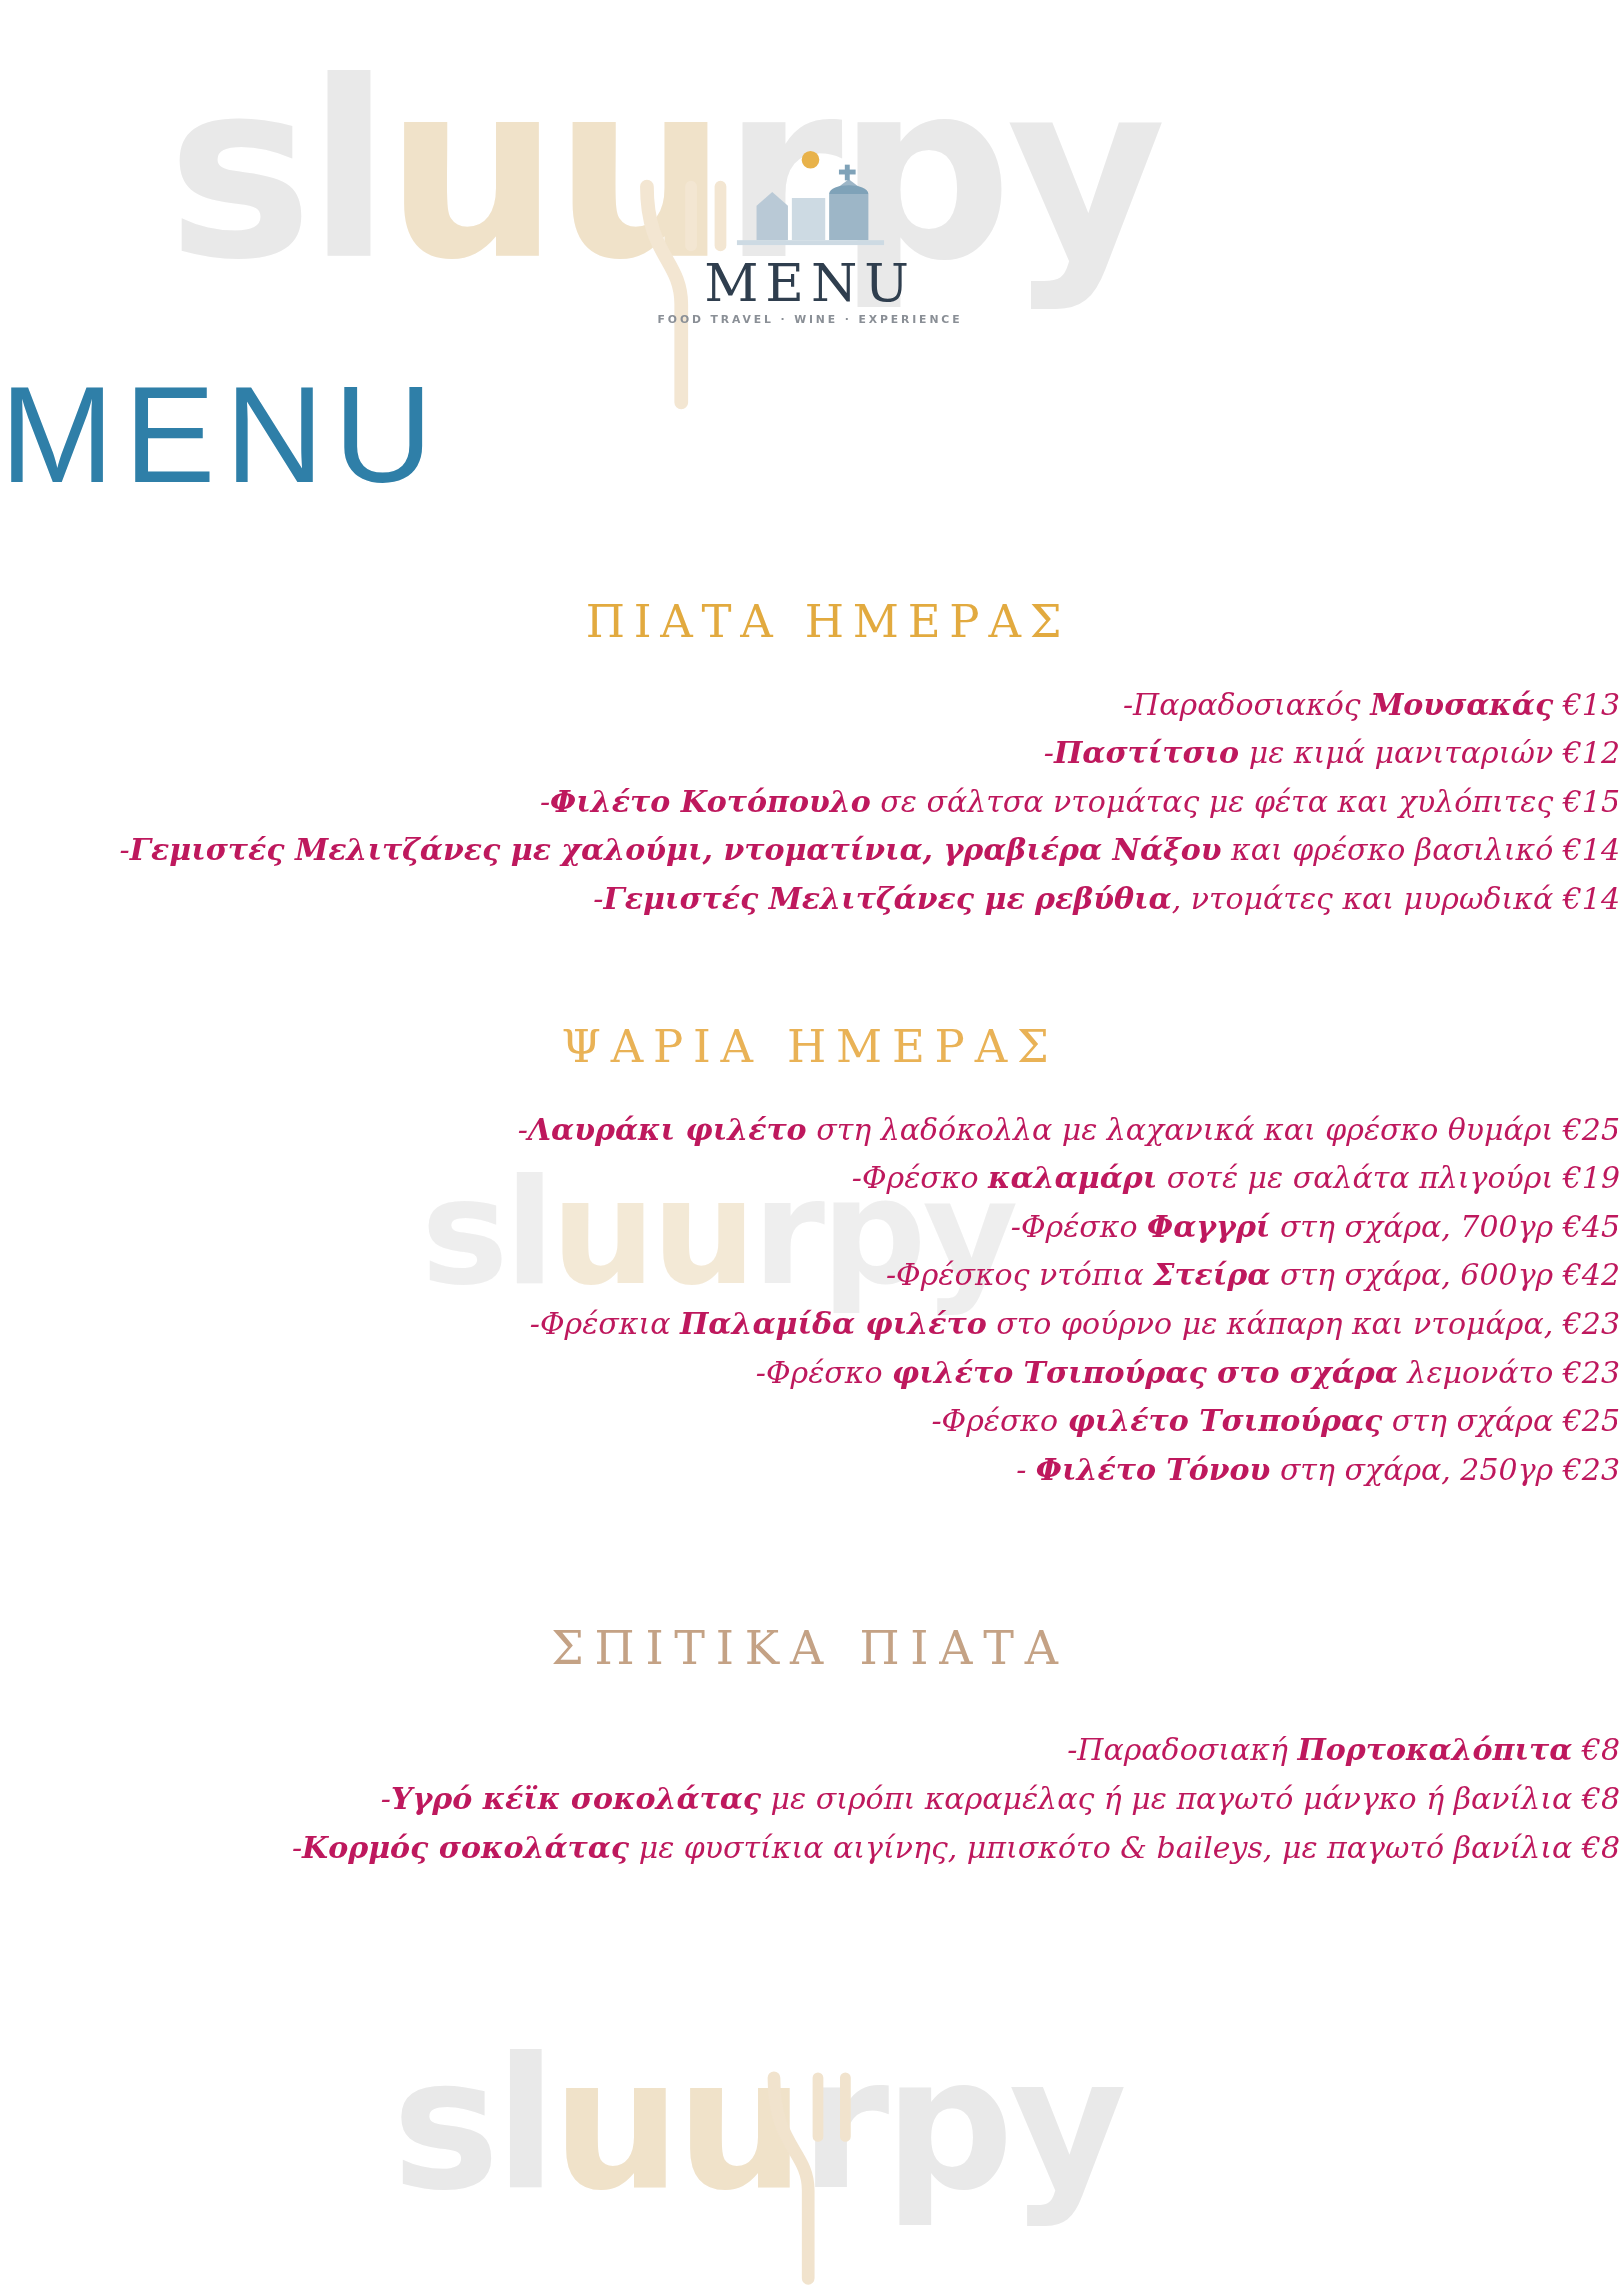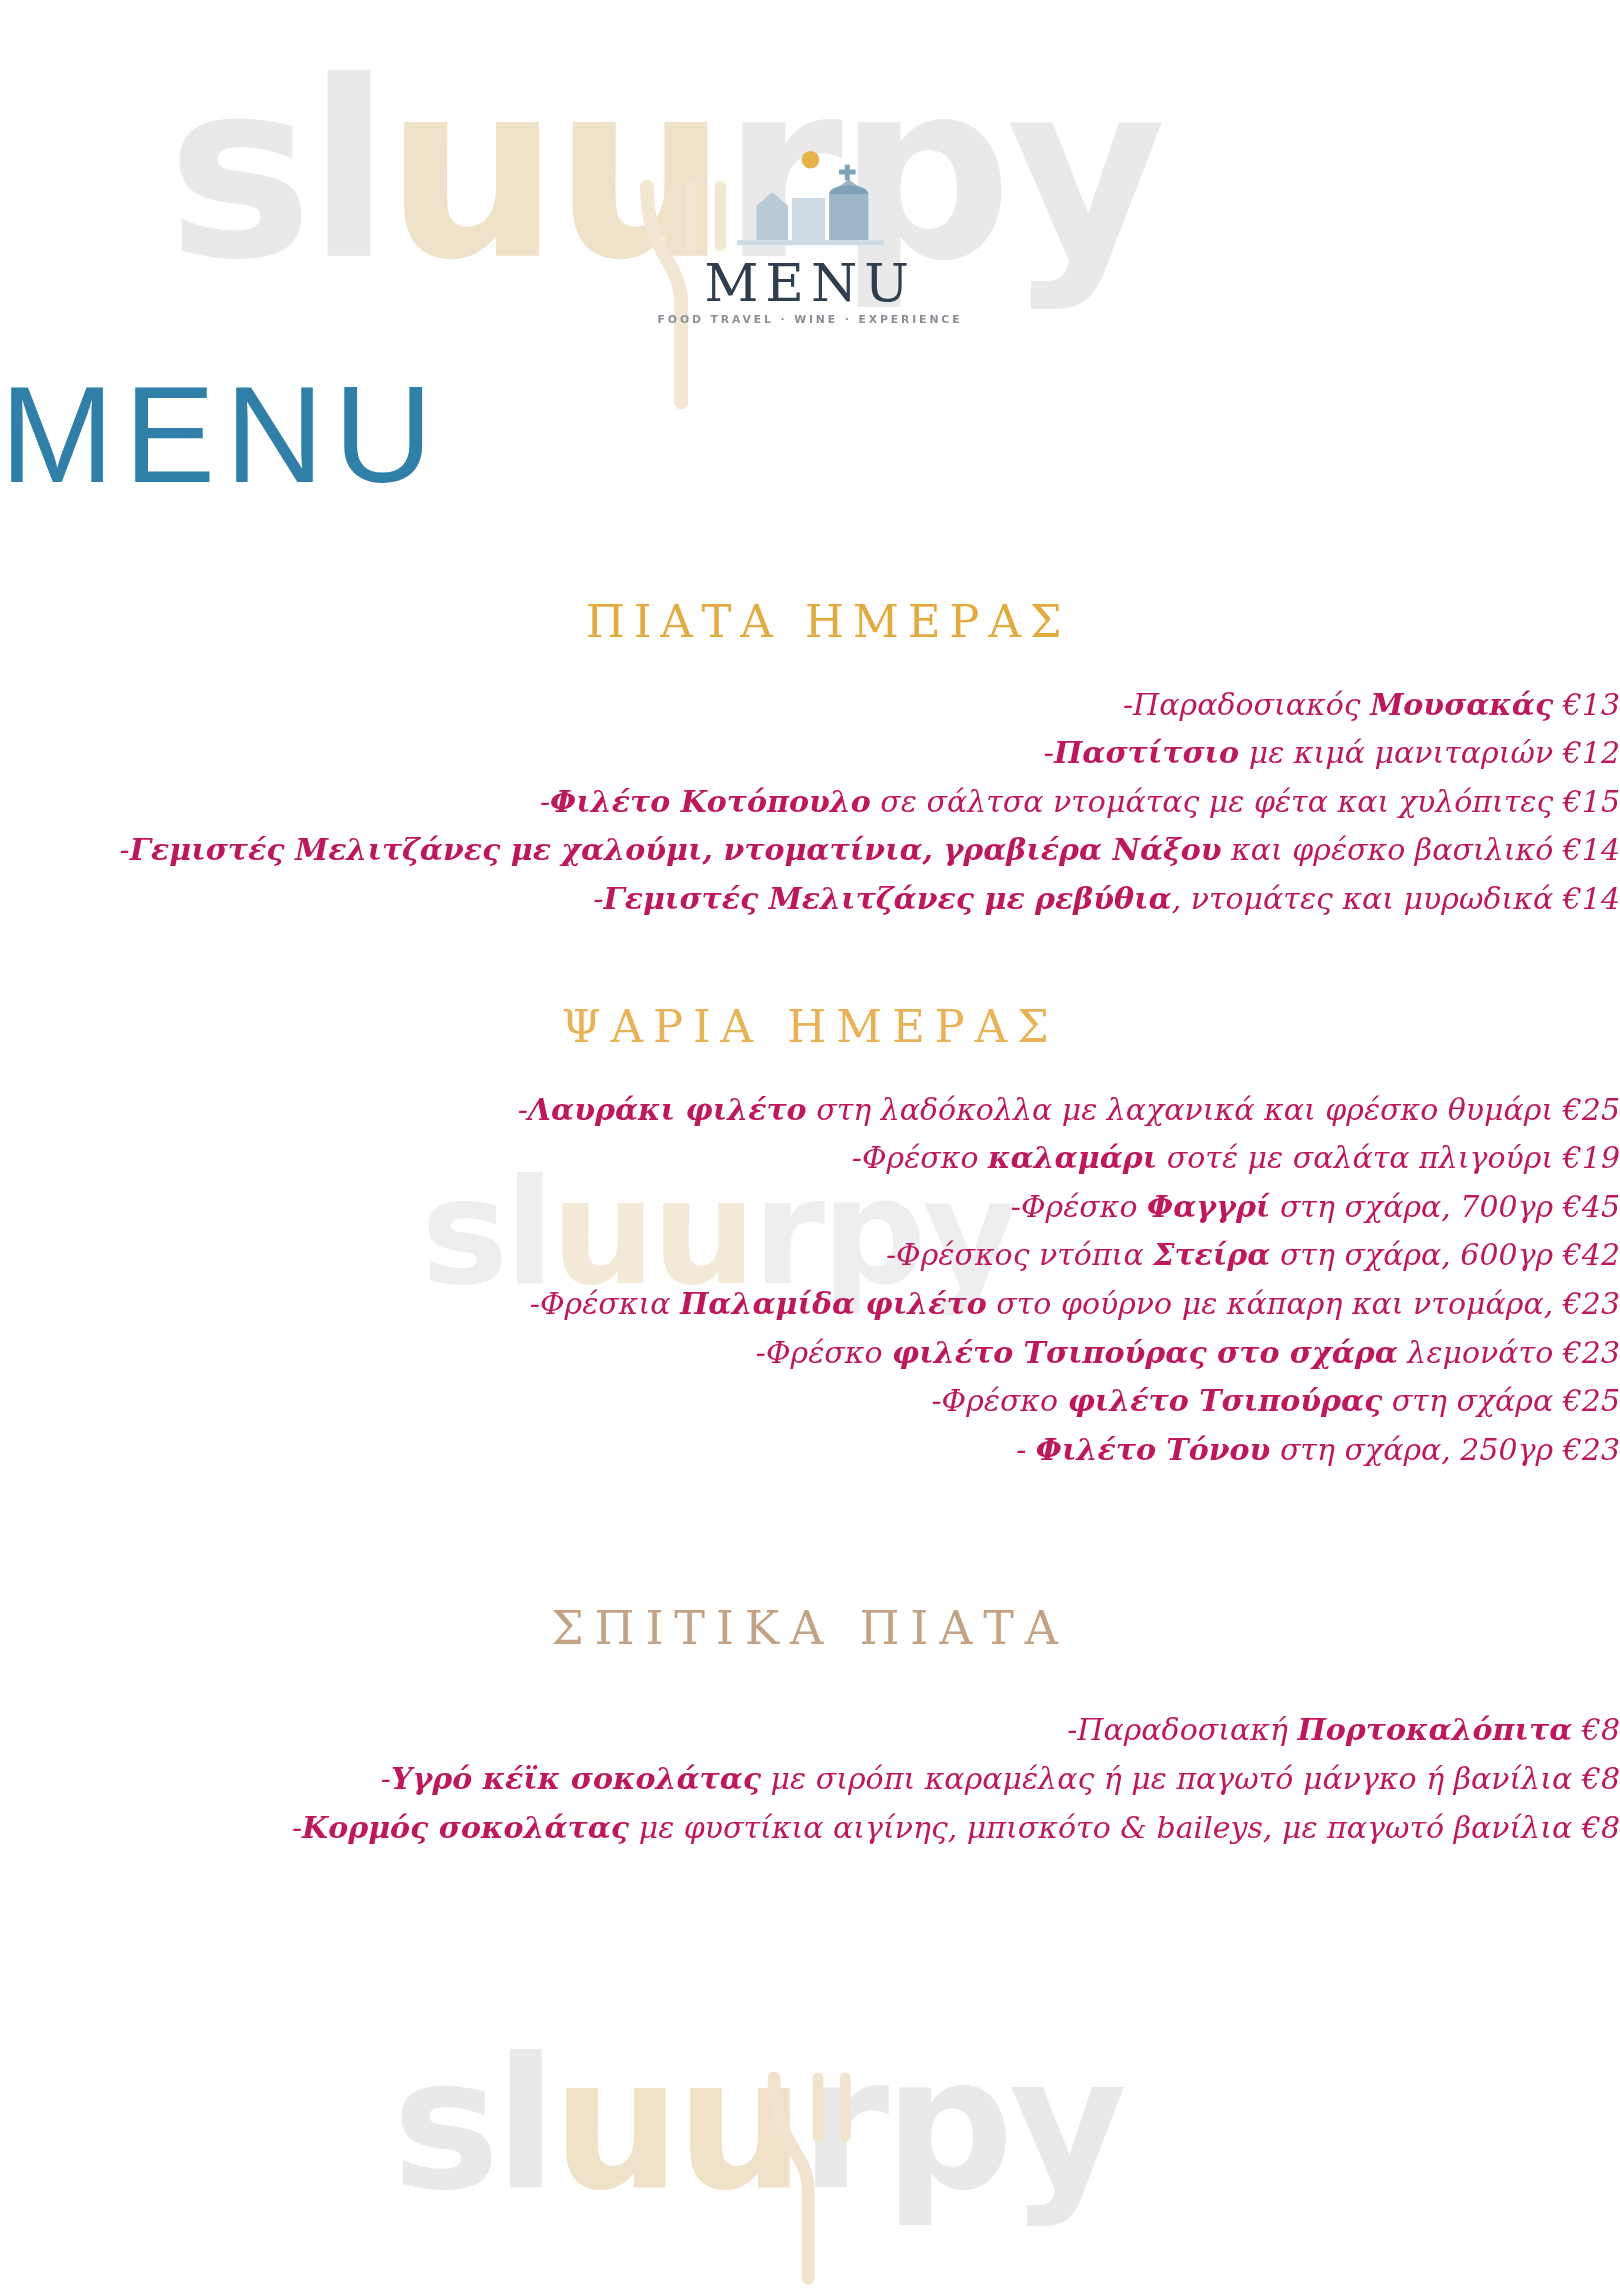--- a/index.html
+++ b/index.html
@@ -110,21 +110,21 @@
     text-align: right;
     font-size: 30px;
     line-height: 1.62;
     font-style: italic;
     color: #be185d;
   }
   .item { white-space: nowrap; }
   .item b { font-weight: 700; font-style: italic; }
 
   .sec-1 .section-title { color: #e2aa3f; }
-  .sec-2 { margin-top: 76px; }
+  .sec-2 { margin-top: 96px; }
   .sec-2 .section-title { color: #e9b256; letter-spacing: 9.8px; }
   .sec-3 { margin-top: 127px; }
   .sec-3 .section-title { color: #c4a285; letter-spacing: 10.8px; font-size: 46px; margin-bottom: 51px; }
 </style>
 </head>
 <body>
 
 <div class="watermark wm-top"><span>sl</span><span class="wm-u">uu</span><span>rpy</span></div>
 
 <div class="watermark wm-mid"><span>sl</span><span class="wm-u">uu</span><span>rpy</span></div>

